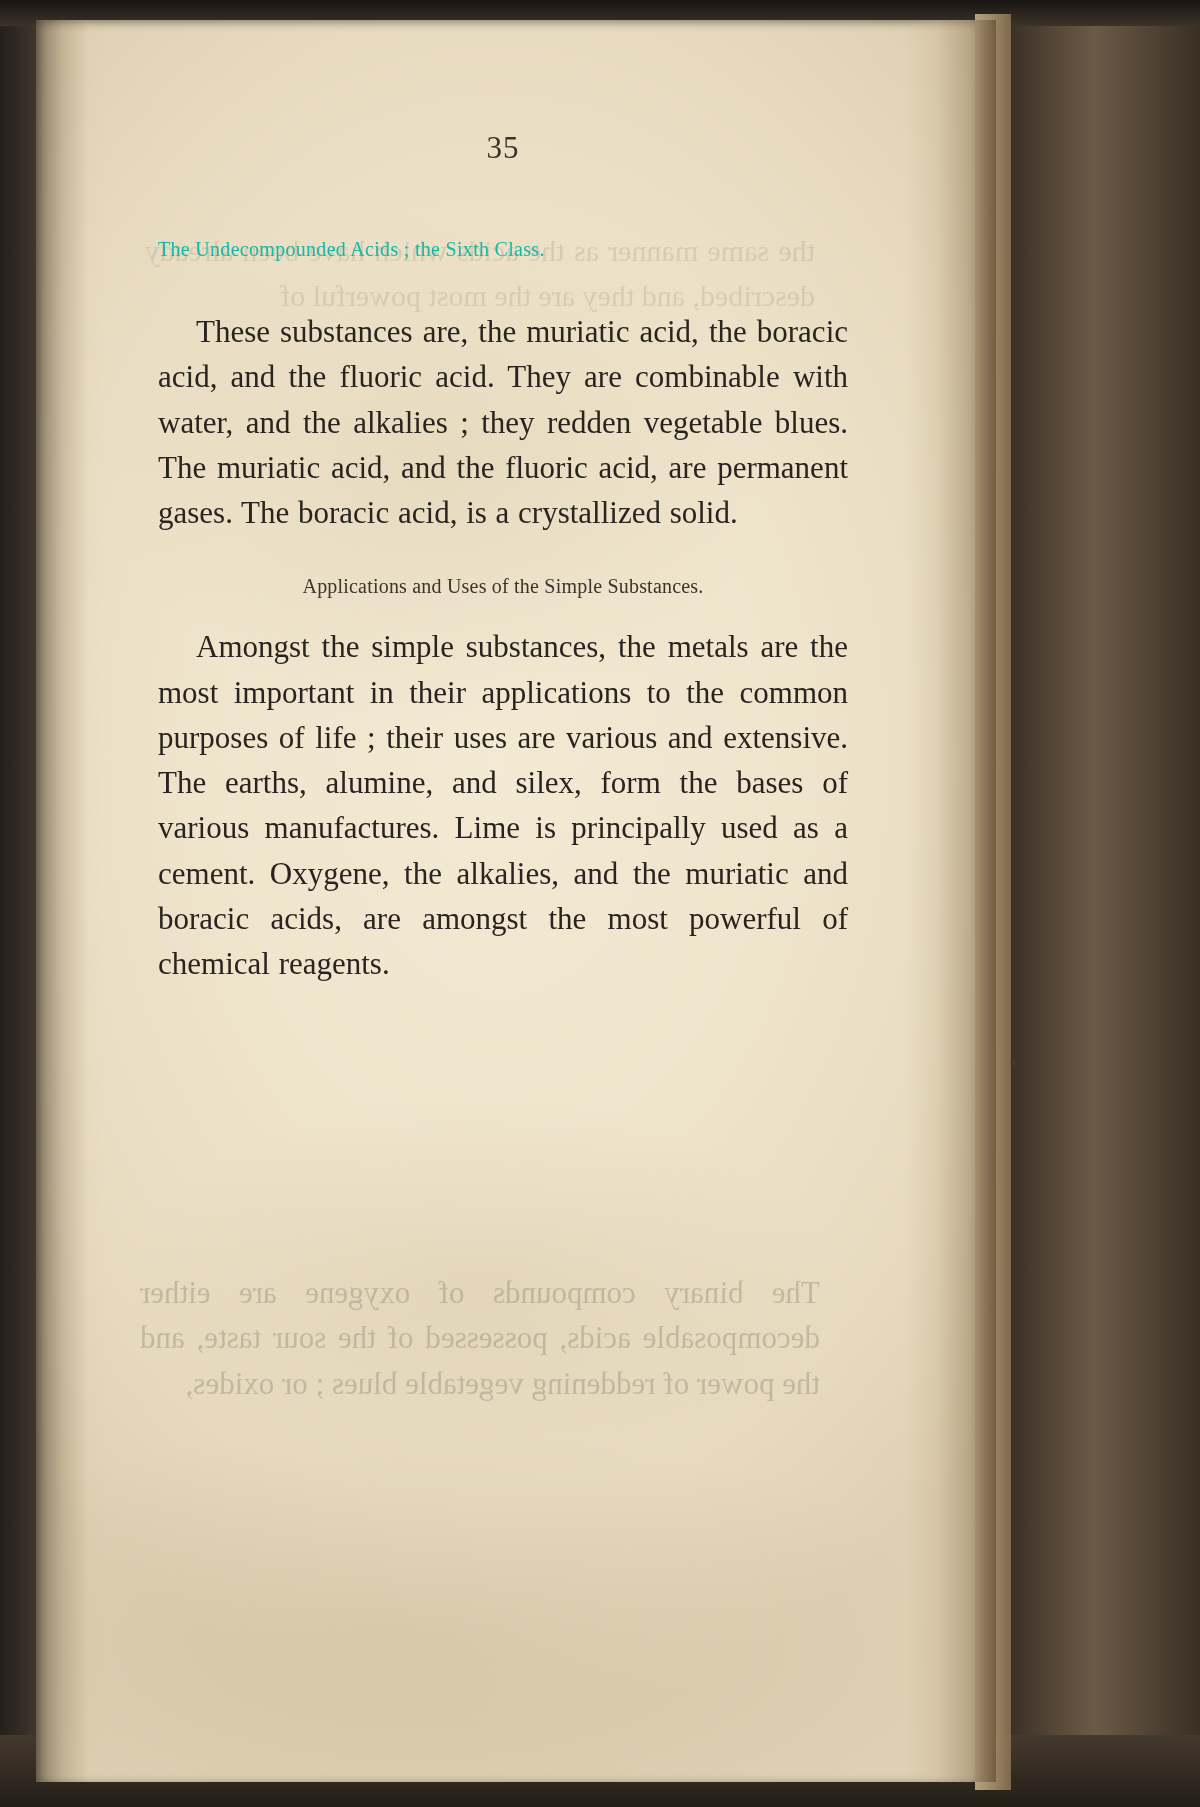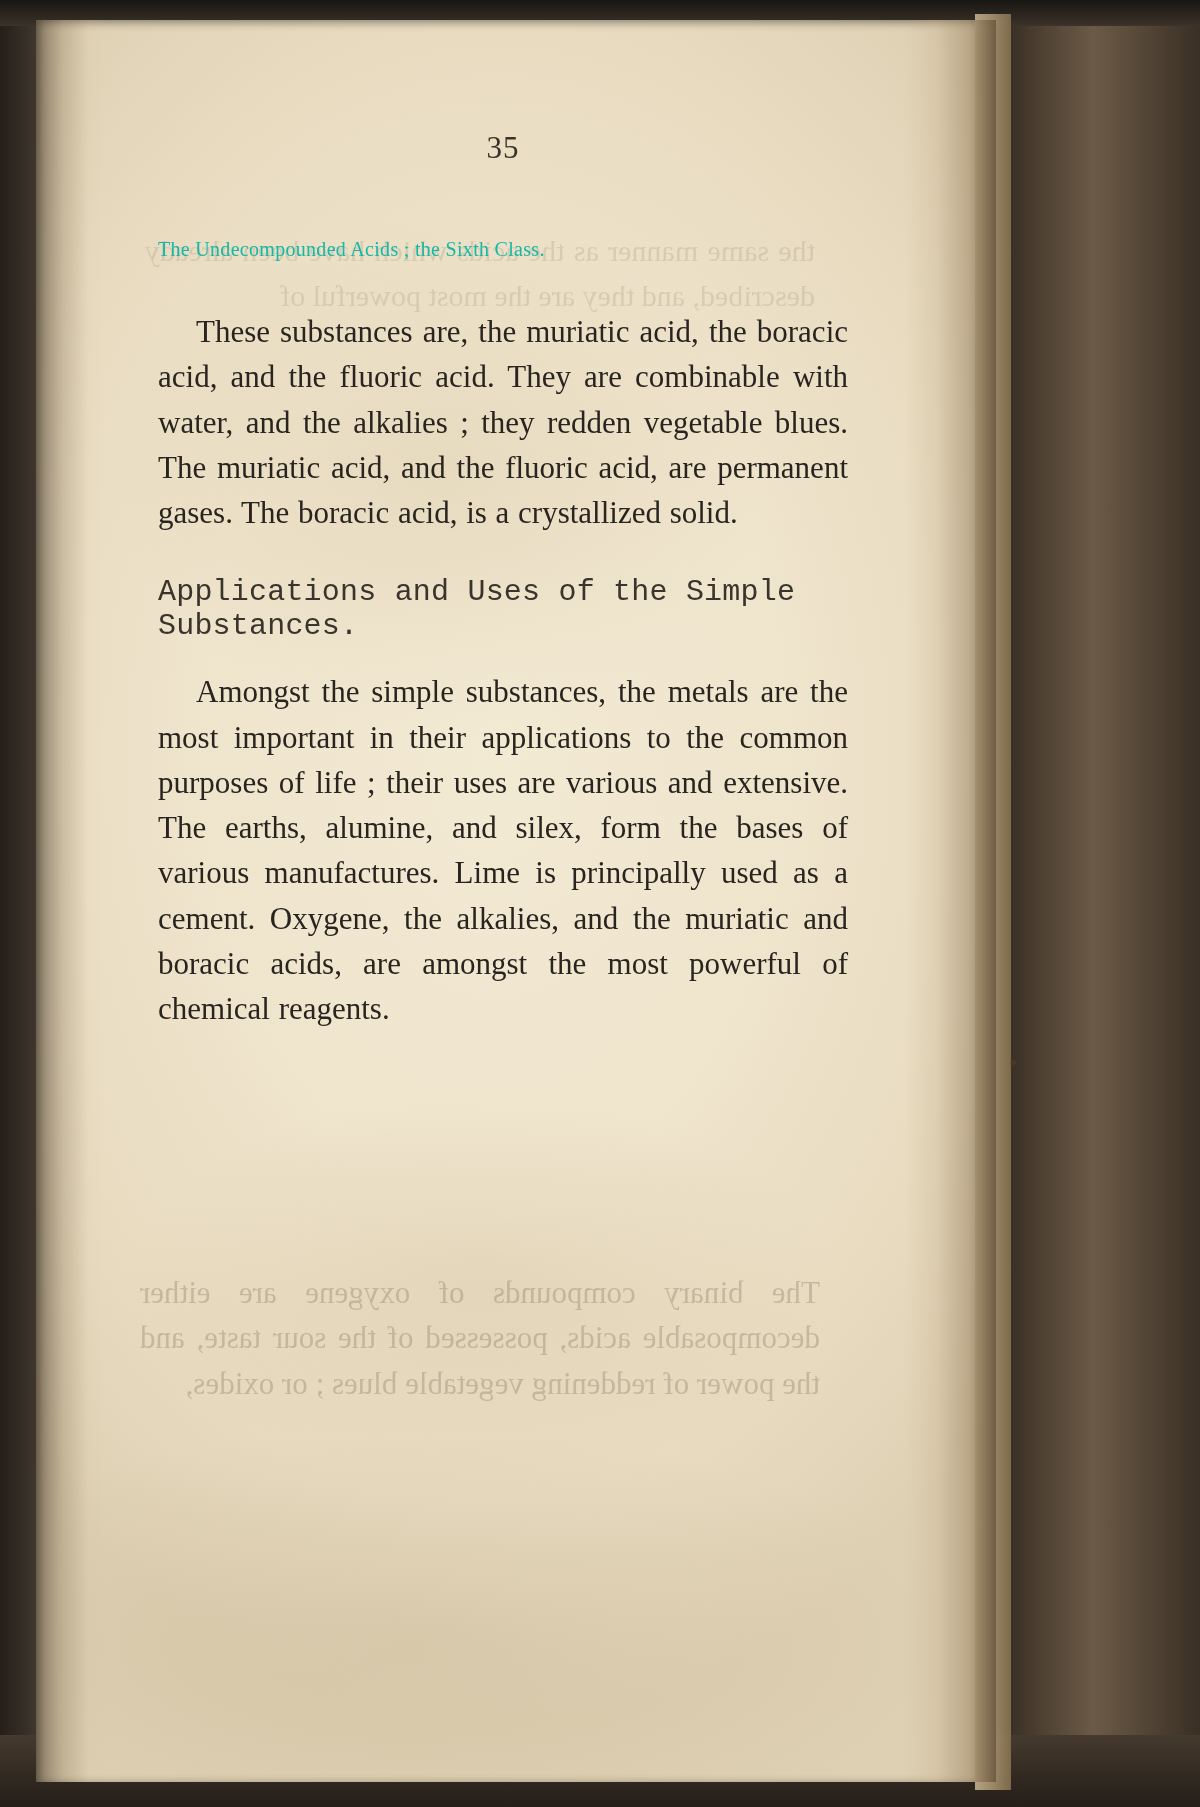--- a/index.html
+++ b/index.html
@@ -113,25 +113,25 @@
     margin: 0 0 72px 0;
     color: #3a332a;
   }
   .running-head {
     font-size: 20px;
     margin: 0 0 48px 0;
     letter-spacing: .3px;
     color: #14b8a6;
   }
   .section-head {
-    font-size: 30px;
+    font-size: 20px;
+    text-align: center;
     margin: 40px 0 26px 0;
     letter-spacing: .2px;
     color: #3a342c;
-    font-family: Liberation Mono, monospace;
   }
   p.body {
     margin: 0;
     font-size: 31px;
     line-height: 1.46;
     text-align: justify;
     text-indent: 38px;
     color: #29241f;
     word-spacing: 1px;
   }

